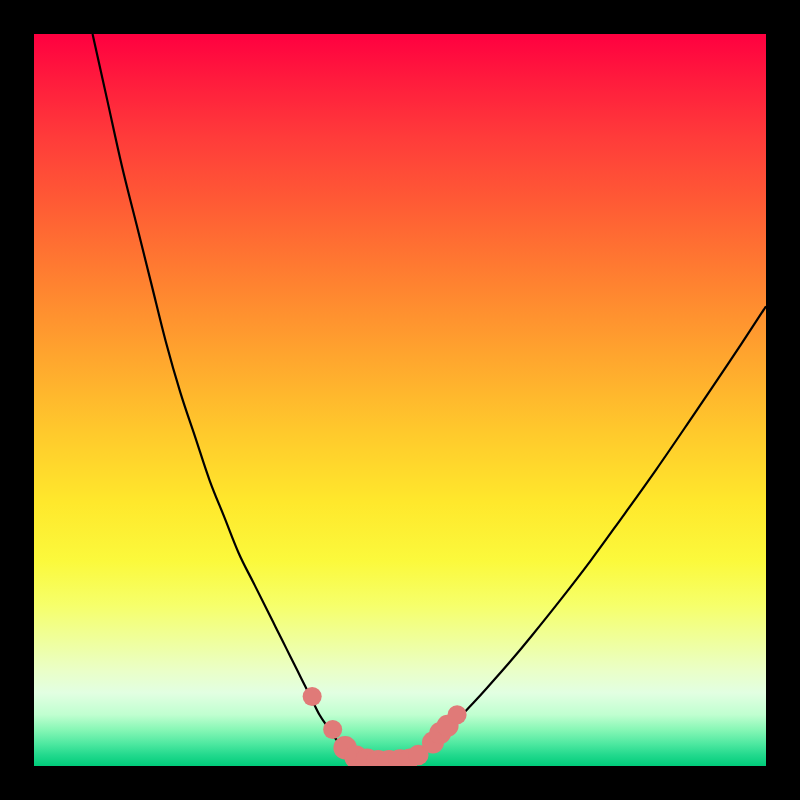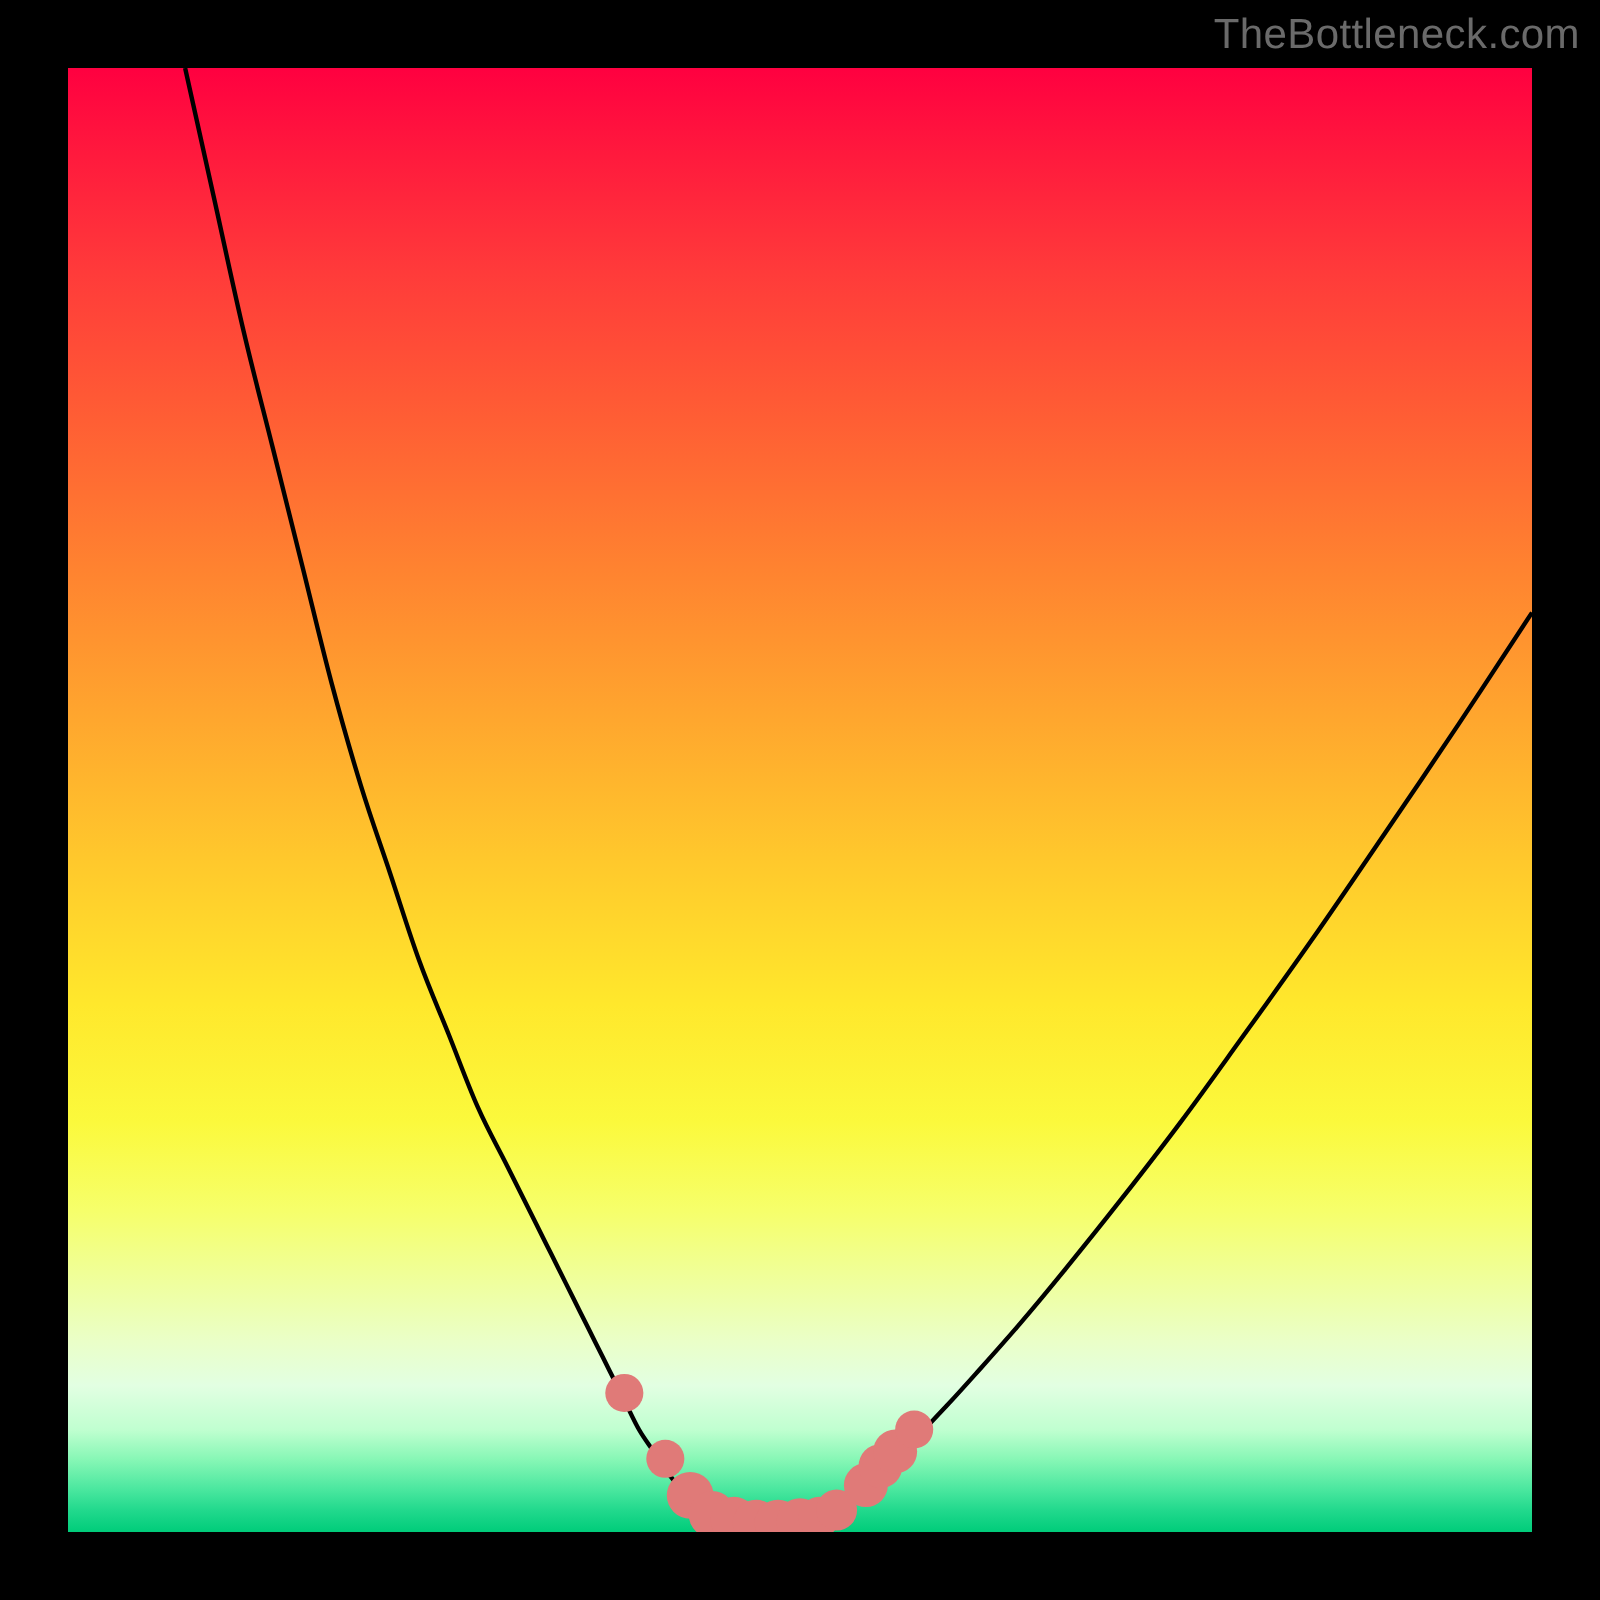--- a/index.html
+++ b/index.html
@@ -64,21 +64,20 @@
   }
   svg.curve {
     position: absolute;
     inset: 0;
   }
 </style>
 </head>
 <body>
 
 <div class="frame">
-  <div class="watermark">TheBottleneck.com</div>
   <div class="plot-area">
     <div class="gradient-bg"></div>
     <svg class="curve" viewBox="0 0 732 732" preserveAspectRatio="none">
       <path id="curve-path" fill="none" stroke="#000000" stroke-width="2.2" d="M 58.56 0.00 C 61.20 11.86, 67.93 42.16, 73.20 65.88 C 78.47 89.60, 82.57 109.36, 87.84 131.76 C 93.11 154.16, 97.21 169.24, 102.48 190.32 C 107.75 211.40, 111.85 227.80, 117.12 248.88 C 122.39 269.96, 126.49 287.68, 131.76 307.44 C 137.03 327.20, 141.13 341.55, 146.40 358.68 C 151.67 375.81, 155.77 386.79, 161.04 402.60 C 166.31 418.41, 170.41 432.03, 175.68 446.52 C 180.95 461.01, 185.05 469.94, 190.32 483.12 C 195.59 496.30, 199.69 507.86, 204.96 519.72 C 210.23 531.58, 214.33 538.46, 219.60 549.00 C 224.87 559.54, 230.29 570.37, 234.24 578.28 C 238.19 586.19, 238.92 587.65, 241.56 592.92 C 244.20 598.19, 246.24 602.29, 248.88 607.56 C 251.52 612.83, 253.56 616.93, 256.20 622.20 C 258.84 627.47, 260.88 631.57, 263.52 636.84 C 266.16 642.11, 268.20 646.21, 270.84 651.48 C 273.48 656.75, 275.52 660.85, 278.16 666.12 C 280.80 671.39, 282.84 676.15, 285.48 680.76 C 288.12 685.37, 290.16 687.79, 292.80 691.74 C 295.44 695.69, 297.48 699.16, 300.12 702.72 C 302.76 706.28, 304.80 708.61, 307.44 711.50 C 310.08 714.40, 312.12 716.58, 314.76 718.82 C 317.40 721.06, 319.44 722.50, 322.08 723.95 C 324.72 725.40, 326.76 726.09, 329.40 726.88 C 332.04 727.67, 334.08 728.08, 336.72 728.34 C 339.36 728.60, 341.40 728.34, 344.04 728.34 C 346.68 728.34, 348.72 728.34, 351.36 728.34 C 354.00 728.34, 356.04 728.47, 358.68 728.34 C 361.32 728.21, 363.36 728.14, 366.00 727.61 C 368.64 727.08, 370.68 726.33, 373.32 725.41 C 375.96 724.49, 378.00 723.80, 380.64 722.48 C 383.28 721.17, 385.32 719.94, 387.96 718.09 C 390.60 716.25, 391.33 715.66, 395.28 712.24 C 399.23 708.81, 404.65 704.07, 409.92 699.06 C 415.19 694.05, 419.29 689.82, 424.56 684.42 C 429.83 679.02, 433.93 674.71, 439.20 669.05 C 444.47 663.38, 447.25 660.32, 453.84 652.94 C 460.43 645.57, 467.89 637.28, 475.80 628.06 C 483.71 618.83, 488.54 613.04, 497.76 601.70 C 506.98 590.37, 516.50 578.54, 527.04 565.10 C 537.58 551.66, 545.78 541.14, 556.32 527.04 C 566.86 512.94, 573.74 503.25, 585.60 486.78 C 597.46 470.31, 609.02 454.38, 622.20 435.54 C 635.38 416.70, 645.62 401.47, 658.80 382.10 C 671.98 362.74, 682.22 347.70, 695.40 327.94 C 708.58 308.17, 725.41 282.32, 732.00 272.30"></path>
       <g id="marker-layer">
           <circle cx="278.16" cy="662.46" r="9.52" fill="#e07a78"></circle>
           <circle cx="298.66" cy="695.40" r="9.52" fill="#e07a78"></circle>
           <circle cx="311.10" cy="713.70" r="11.71" fill="#e07a78"></circle>
           <circle cx="322.08" cy="723.22" r="11.71" fill="#e07a78"></circle>
           <circle cx="333.06" cy="726.14" r="11.71" fill="#e07a78"></circle>

